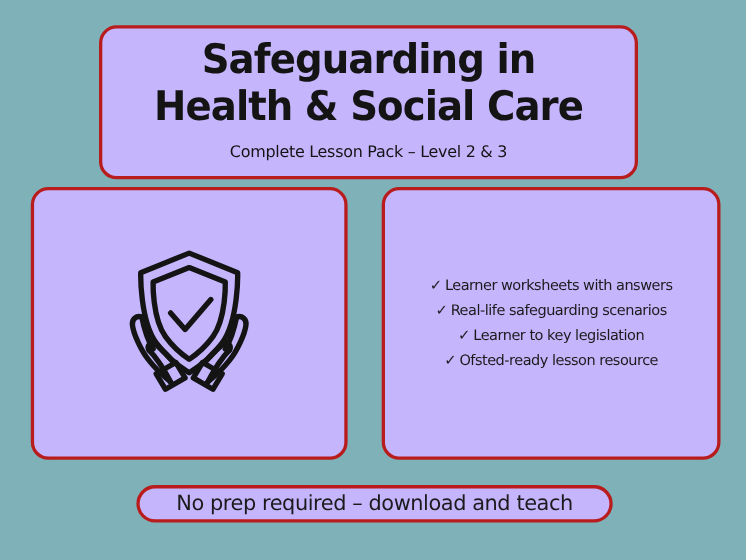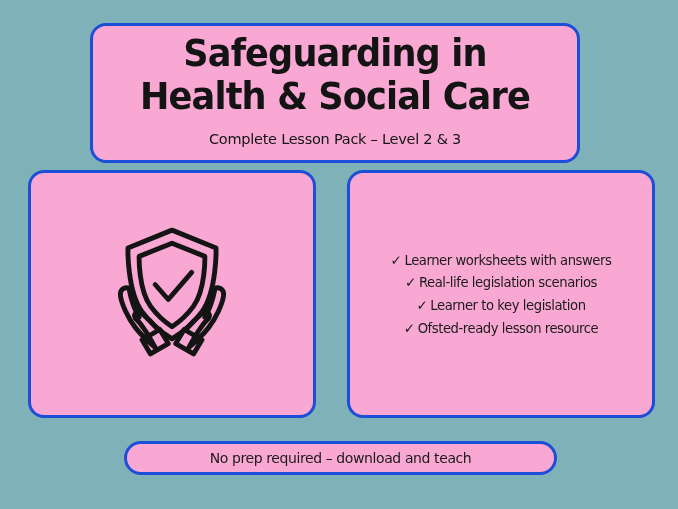--- a/index.html
+++ b/index.html
@@ -16,22 +16,22 @@
   #poster {
     position: relative;
     width: 678px;
     height: 509px;
     background: #7fb2b8;
   }
 
   
   .card {
     position: absolute;
-    background: #f9a8d4;
-    border: 3px solid #1d4ed8;
+    background: #c4b5fd;
+    border: 3px solid #b91c1c;
     box-sizing: border-box;
   }
   .card::before {
     content: "";
     position: absolute;
     left: -11px;
     top: 10px;
     width: 100%;
     height: 100%;
     background: #c1456f;
@@ -133,21 +133,21 @@
     height: 34px;
     border-radius: 22px;
     border-width: 3px;
     display: flex;
     align-items: center;
     justify-content: center;
   }
   #footer-banner::before { display: none; }
   #footer-banner-text {
     font-family: "DejaVu Sans", sans-serif;
-    font-size: 14px;
+    font-size: 19px;
     letter-spacing: -0.4px;
     color: #1b1b1b;
   }
 </style>
 </head>
 <body>
 
 <div id="poster">
 
   <div class="card" id="title-card">
@@ -183,21 +183,21 @@
       <path d="M112 131 L93 120 L84 135 L103 146 Z"></path>
     </svg>
   </div>
 
   <div class="card" id="features-card">
     <ul id="feature-list">
       <li>
         <span class="tick">✓</span><span>Learner worksheets with answers</span>
       </li>
       <li>
-        <span class="tick">✓</span><span>Real-life legislation scenarios</span>
+        <span class="tick">✓</span><span>Real-life safeguarding scenarios</span>
       </li>
       <li>
         <span class="tick">✓</span><span>Learner to key legislation</span>
       </li>
       <li>
         <span class="tick">✓</span><span>Ofsted-ready lesson resource</span>
       </li>
     </ul>
   </div>
 

